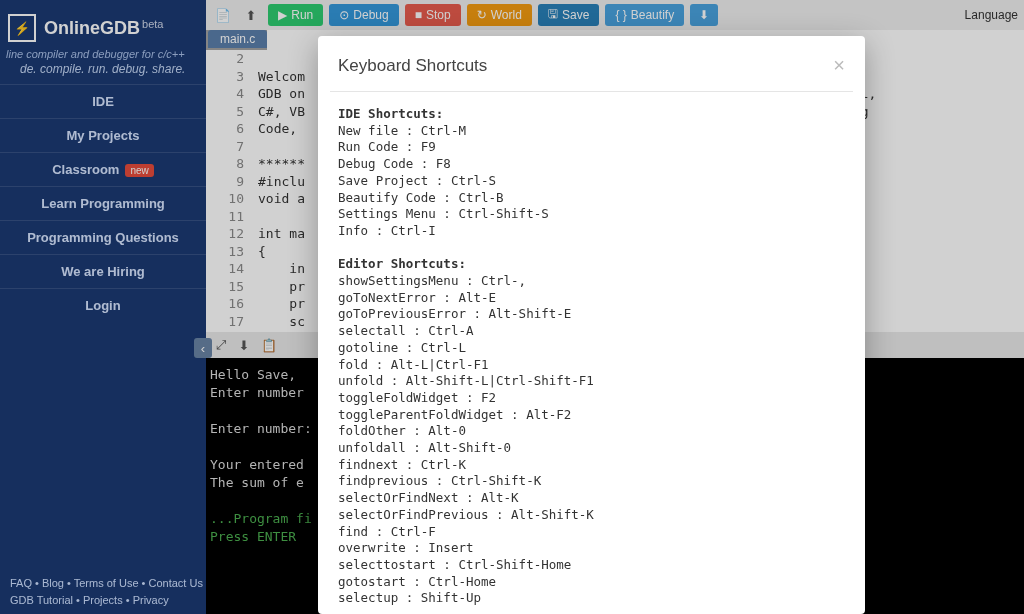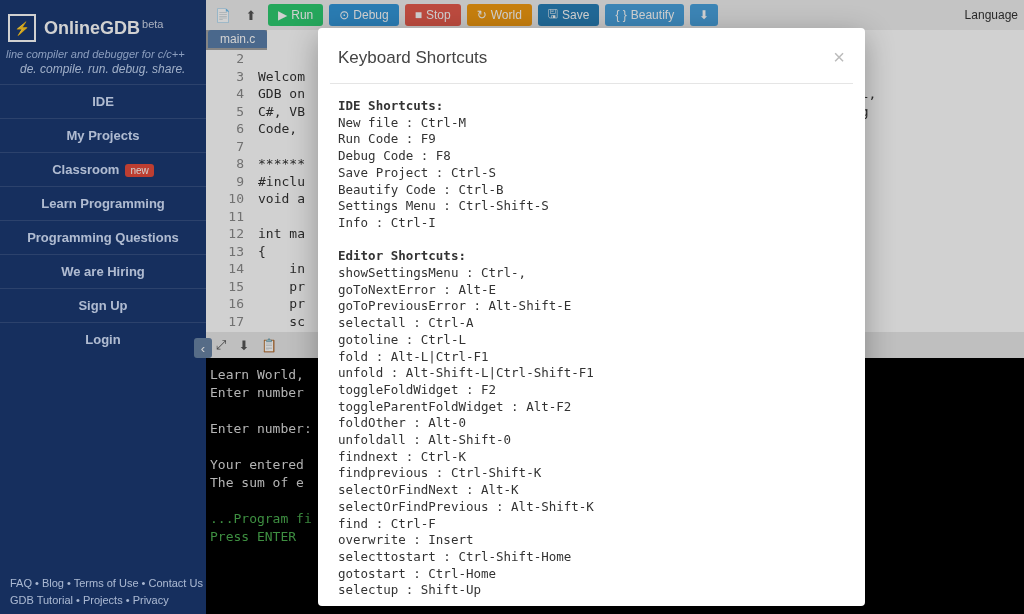--- a/index.html
+++ b/index.html
@@ -37,21 +37,21 @@
 .editor { position: absolute; left: 206px; top: 50px; right: 0; bottom: 0; background: #fff; font-family: Menlo, Consolas, monospace; font-size: 13px; white-space: pre; }
 .gutter { position: absolute; left: 0; top: 0; width: 46px; color: #8a8a8a; text-align: right; padding-right: 8px; line-height: 17.5px; }
 .code { position: absolute; left: 52px; top: 0; color: #333; line-height: 17.5px; }
 
 .collapse-handle { position: absolute; left: 194px; top: 338px; width: 18px; height: 20px; background: #6a84a5; color: #fff; display: flex; align-items: center; justify-content: center; border-radius: 3px; z-index: 3; }
 
 .term-toolbar { position: absolute; left: 206px; top: 332px; right: 0; height: 26px; background: #eaeaea; display: flex; align-items: center; gap: 12px; padding-left: 10px; color: #555; }
 .term { position: absolute; left: 206px; top: 358px; right: 0; height: 256px; background: #000; color: #ddd; font-family: Menlo, Consolas, monospace; font-size: 13px; line-height: 18px; padding: 8px 4px; white-space: pre; }
 .term .ok { color: #4caf50; }
 
-.modal { position: absolute; left: 318px; top: 28px; width: 547px; height: 578px; background: #fff; border-radius: 4px; box-shadow: 0 8px 30px rgba(0,0,0,0.3); z-index: 10; display: flex; flex-direction: column; }
+.modal { position: absolute; left: 318px; top: 36px; width: 547px; height: 578px; background: #fff; border-radius: 4px; box-shadow: 0 8px 30px rgba(0,0,0,0.3); z-index: 10; display: flex; flex-direction: column; }
 .modal-head { padding: 18px 20px 14px 20px; display: flex; justify-content: space-between; align-items: center; }
 .modal-title { font-size: 17px; color: #444; }
 .modal-close { color: #bbb; font-size: 20px; cursor: pointer; }
 .modal-body { border-top: 1px solid #e5e5e5; margin: 0 12px; padding: 14px 8px; font-family: Menlo, Consolas, monospace; font-size: 12.5px; line-height: 16.7px; color: #333; overflow: hidden; flex: 1; white-space: pre; }
 .modal-body b { font-weight: bold; }
 </style>
 </head>
 <body>
 
 <div class="sidebar">
@@ -62,21 +62,20 @@
   </div>
   <div class="tagline">line compiler and debugger for c/c++</div>
   <div class="tagline2">de. compile. run. debug. share.</div>
   <div class="nav">
     <div class="nav-item">IDE</div>
     <div class="nav-item">My Projects</div>
     <div class="nav-item new">Classroom</div>
     <div class="nav-item">Learn Programming</div>
     <div class="nav-item">Programming Questions</div>
     <div class="nav-item">We are Hiring</div>
-    <div class="nav-item">Sign Up</div>
     <div class="nav-item">Login</div>
   </div>
   <div class="footer-links">
     <div>FAQ • Blog • Terms of Use • Contact Us</div>
     <div>GDB Tutorial • Projects • Privacy</div>
   </div>
 </div>
 
 <div class="toolbar">
   <div class="tb-icon">📄</div>
@@ -130,21 +129,21 @@
     pr
     sc</div>
 </div>
 
 <div class="term-toolbar">
   <span>⤢</span>
   <span>⬇</span>
   <span>📋</span>
 </div>
 
-<div class="term"><span>Learn World,</span>
+<div class="term"><span>Hello Save,</span>
 <span>Enter number</span>
 
 <span>Enter number:</span>
 
 <span>Your entered</span>
 <span>The sum of e</span>
 
 <span class="ok">...Program fi</span>
 <span class="ok">Press ENTER</span></div>
 

